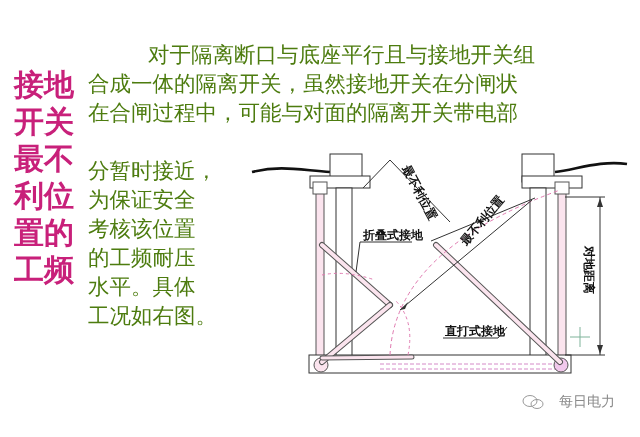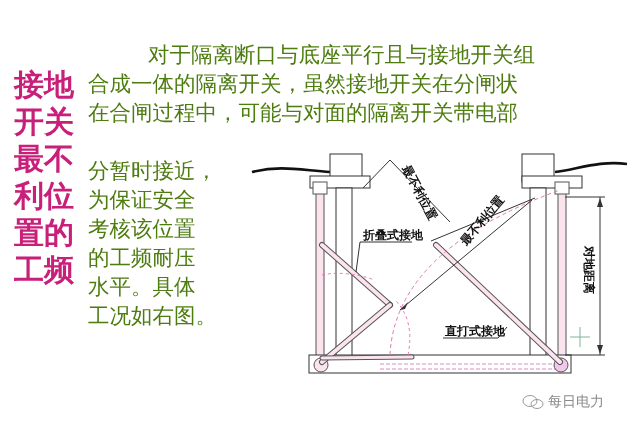--- a/index.html
+++ b/index.html
@@ -8,21 +8,21 @@
   .side-title { position:absolute; left:14px; top:66px; width:66px;
     font-family:"DejaVu Sans","Liberation Sans",sans-serif; font-weight:bold;
     color:#c8207a; font-size:30px; line-height:37px; letter-spacing:0px; }
   .side-title div { white-space:nowrap; }
   .para { position:absolute; font-size:21.5px; line-height:29px; white-space:nowrap; color:#4d7c0f;margin-top:28px; }
   .p-top { left:88px; top:12px; }
   .p-top .l1 { padding-left:60px; }
   .p-left { left:88px; top:128px; }
   svg.diagram { position:absolute; left:0; top:0; }
   .lbl { font-family:"DejaVu Sans","Liberation Sans",sans-serif; font-weight:bold; font-size:12px; fill:#111; }
-  .watermark { position:absolute; left:522px; top:393px; display:flex; align-items:center; gap:4px;
+  .watermark { position:absolute; left:522px; top:393px; display:flex; align-items:center; gap:15px;
     font-family:"DejaVu Sans","Liberation Sans",sans-serif; font-size:14px; color:#8a8a8a; }
 </style>
 </head>
 <body>
 
 <div class="side-title">
   <div>接地</div>
   <div>开关</div>
   <div>最不</div>
   <div>利位</div>

